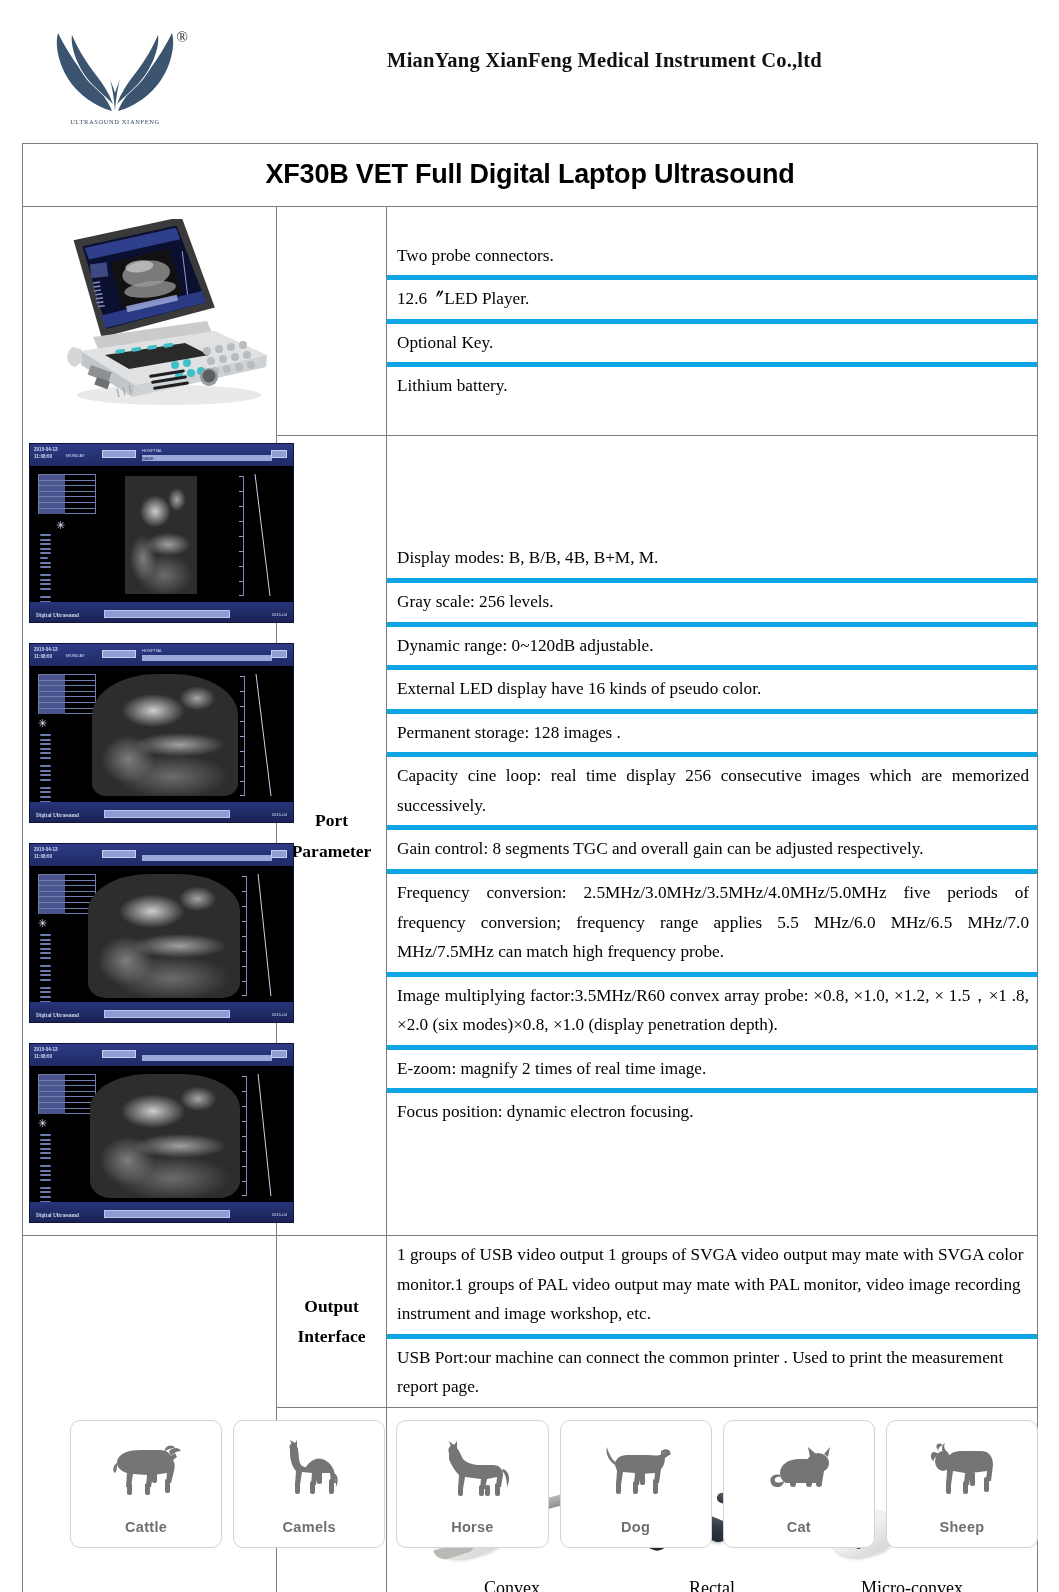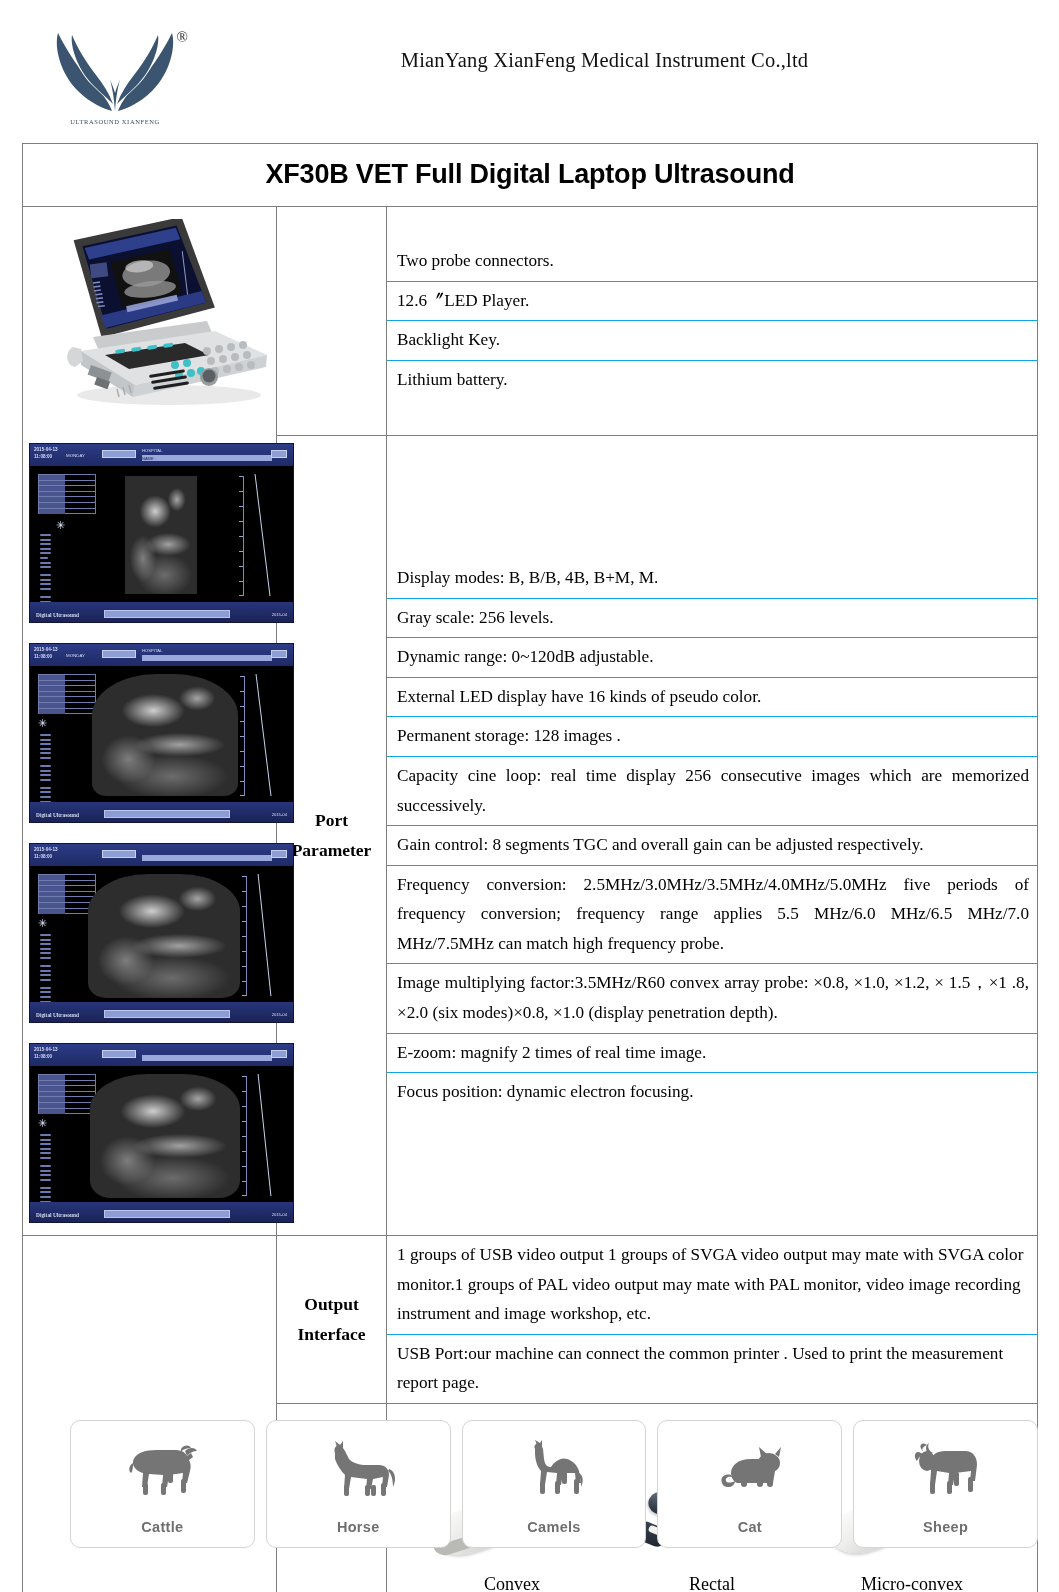--- a/index.html
+++ b/index.html
@@ -28,21 +28,21 @@
   .logo-reg {
     position:absolute; right:-8px; top:2px;
     font-size:15px; color:#2b2b2b; font-family:"Liberation Serif", serif;
   }
   .logo-cap {
     font-size:6.5px; letter-spacing:.6px; color:#3a4a5a;
     font-family:"Liberation Serif", serif; margin-top:3px; white-space:nowrap;
   }
   .company-block { flex:1; text-align:center; padding-right:80px; }
   .company-line1 {
-    font-family:"Liberation Serif", serif; font-weight:normal;
+    font-family:"Liberation Serif", serif; font-weight:bold;
     font-size:20.5px; letter-spacing:.2px; margin-bottom:32px; color:#111;
   }
   .company-line2 {
     font-family:"Liberation Serif", serif; font-weight:bold;
     font-size:20.5px; letter-spacing:.2px; color:#111;
   }
 
   
   .spec-table {
     position:absolute; left:22px; top:143px;
@@ -63,21 +63,21 @@
   .img-col { width:282px; padding:0; vertical-align:top; background:#fff; }
   .label-col {
     width:113px; text-align:center;
     font-family:"Liberation Serif", serif; font-weight:bold;
     font-size:17.5px; line-height:1.75;
   }
   .spec-sub { padding:0; vertical-align:top; }
 
   .sub-table { width:100%; border-collapse:collapse; }
   .sub-table td {
-    border:none; border-bottom:1px solid #0ea5e9;
+    border:none; border-bottom:5px solid #0ea5e9;
     padding:4px 8px 5px 10px;
     font-family:"Liberation Serif", serif;
     font-size:17.2px; line-height:1.72;
     text-align:justify; text-justify:inter-word;
   }
   .sub-table tr:last-child td { border-bottom:none; }
   .sub-table td.noj { text-align:left; }
 
   
   .device-wrap { width:100%; height:228px; position:relative; }
@@ -644,21 +644,21 @@
     <td class="spec-sub">
       <table class="sub-table">
         <tbody>
               <tr>
           <td class="noj">Two probe connectors.</td>
         </tr>
         <tr>
           <td class="noj">12.6〞LED Player.</td>
         </tr>
         <tr>
-          <td class="noj">Backlight Key.</td>
+          <td class="noj">Optional Key.</td>
         </tr>
         <tr>
           <td class="noj">Lithium battery.</td>
         </tr>
       </tbody>
           </table>
     </td>
   </tr>
 
   <tr>
@@ -789,50 +789,66 @@
       </g>
         </svg>
     </div>
     <div class="animal-label">Cattle</div>
   </div>
 
   <div class="animal-card">
     <div class="animal-art">
       <svg width="86" height="62" viewBox="0 0 86 62">
           <g fill="#757575">
+        <path d="M24 10 C22 6 26 3 30 5 L32 10 L33 20 C34 26 36 28 40 28 C44 22 50 18 56 20 C62 22 66 26 68 32 L70 44 L65 44 L64 34 L52 34 L50 46 L45 46 L46 34 L36 33 L34 46 L29 46 L30 32 C26 28 24 20 24 14 Z"></path>
+        <path d="M26 6 L24 1 L29 4 L31 1 L31 8 Z"></path>
+        <rect x="29" y="42" width="5" height="13" rx="2"></rect>
+        <rect x="44" y="42" width="5" height="13" rx="2"></rect>
+        <rect x="63" y="40" width="5" height="15" rx="2"></rect>
+        <rect x="51" y="32" width="5" height="13" rx="2"></rect>
+        <path d="M68 34 C72 36 73 42 70 48 C70 42 69 37 67 35 Z"></path>
+      </g>
+        </svg>
+    </div>
+    <div class="animal-label">Camels</div>
+  </div>
+
+  <div class="animal-card">
+    <div class="animal-art">
+      <svg width="86" height="62" viewBox="0 0 86 62">
+          <g fill="#757575">
         <path d="M20 14 C18 9 22 5 26 6 L30 12 L34 20 C38 24 44 26 52 26 L64 26 C70 26 74 30 74 36 L72 48 L67 48 L68 38 L58 40 L56 50 L51 50 L52 40 L36 38 L34 50 L29 50 L30 36 C26 32 22 26 20 20 Z"></path>
         <path d="M22 8 L20 2 L25 6 L28 2 L28 9 Z"></path>
         <rect x="29" y="46" width="5" height="11" rx="2"></rect>
         <rect x="50" y="46" width="5" height="11" rx="2"></rect>
         <rect x="66" y="44" width="5" height="13" rx="2"></rect>
         <rect x="56" y="46" width="5" height="11" rx="2"></rect>
         <path d="M74 30 C80 32 82 40 78 48 C78 40 76 34 73 32 Z"></path>
       </g>
         </svg>
     </div>
     <div class="animal-label">Horse</div>
   </div>
 
   <div class="animal-card">
     <div class="animal-art">
       <svg width="86" height="62" viewBox="0 0 86 62">
           <g fill="#757575">
-        <path d="M24 10 C22 6 26 3 30 5 L32 10 L33 20 C34 26 36 28 40 28 C44 22 50 18 56 20 C62 22 66 26 68 32 L70 44 L65 44 L64 34 L52 34 L50 46 L45 46 L46 34 L36 33 L34 46 L29 46 L30 32 C26 28 24 20 24 14 Z"></path>
-        <path d="M26 6 L24 1 L29 4 L31 1 L31 8 Z"></path>
-        <rect x="29" y="42" width="5" height="13" rx="2"></rect>
-        <rect x="44" y="42" width="5" height="13" rx="2"></rect>
-        <rect x="63" y="40" width="5" height="15" rx="2"></rect>
-        <rect x="51" y="32" width="5" height="13" rx="2"></rect>
-        <path d="M68 34 C72 36 73 42 70 48 C70 42 69 37 67 35 Z"></path>
+        <path d="M22 26 C22 20 27 16 34 16 L54 16 C60 16 66 18 70 14 L76 11 L78 15 L72 19 C72 24 70 28 68 30 L66 44 L61 44 L62 34 L48 35 L46 46 L41 46 L42 34 L30 33 L28 46 L23 46 L24 32 Z"></path>
+        <path d="M68 12 C72 9 76 10 77 13 C73 12 70 13 68 16 Z"></path>
+        <rect x="23" y="42" width="5" height="13" rx="2"></rect>
+        <rect x="40" y="42" width="5" height="13" rx="2"></rect>
+        <rect x="60" y="40" width="5" height="15" rx="2"></rect>
+        <rect x="47" y="33" width="5" height="13" rx="2"></rect>
+        <path d="M22 26 C16 22 12 14 14 8 C16 16 20 22 24 24 Z"></path>
       </g>
         </svg>
     </div>
-    <div class="animal-label">Camels</div>
+    <div class="animal-label">Dog</div>
   </div>
-
 
 
   <div class="animal-card">
     <div class="animal-art">
       <svg width="86" height="62" viewBox="0 0 86 62">
           <g fill="#757575">
         <path d="M24 34 C24 26 32 20 44 20 L54 20 C62 20 68 24 68 32 L66 44 L30 44 C26 42 24 38 24 34 Z"></path>
         <ellipse cx="62" cy="24" rx="11" ry="10"></ellipse>
         <path d="M54 18 L52 8 L60 15 Z"></path>
         <path d="M68 15 L74 8 L72 18 Z"></path>

